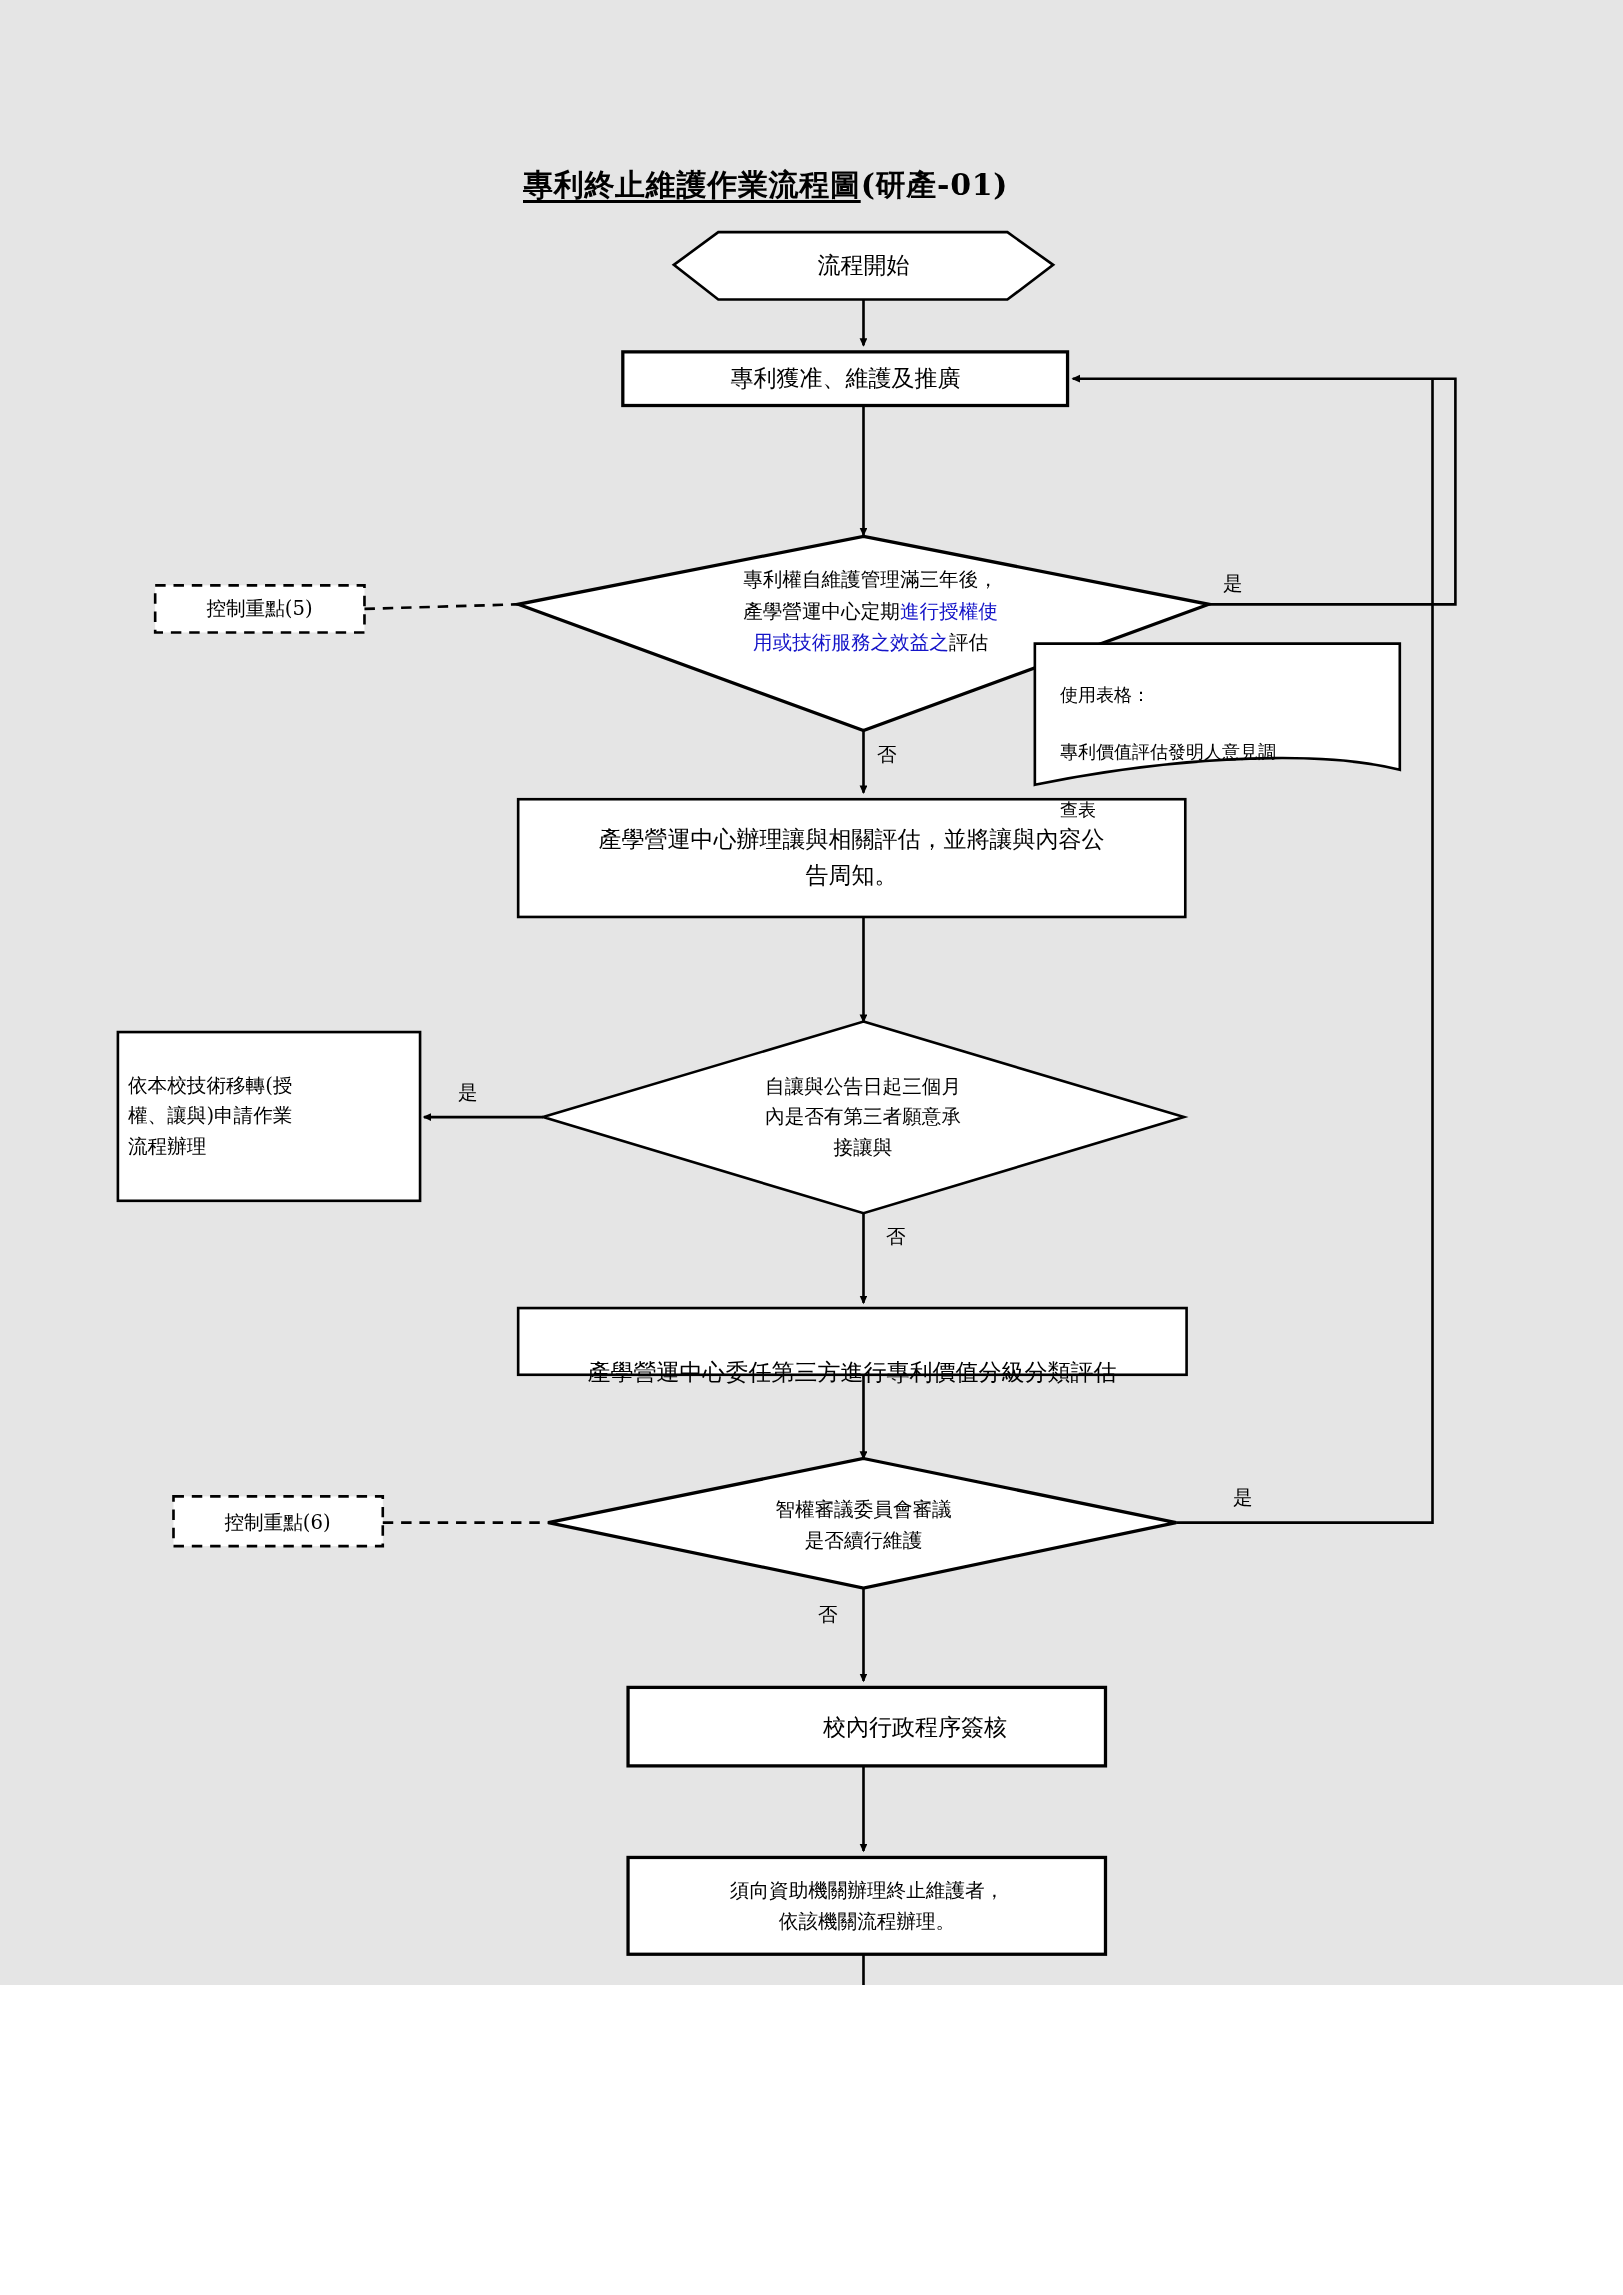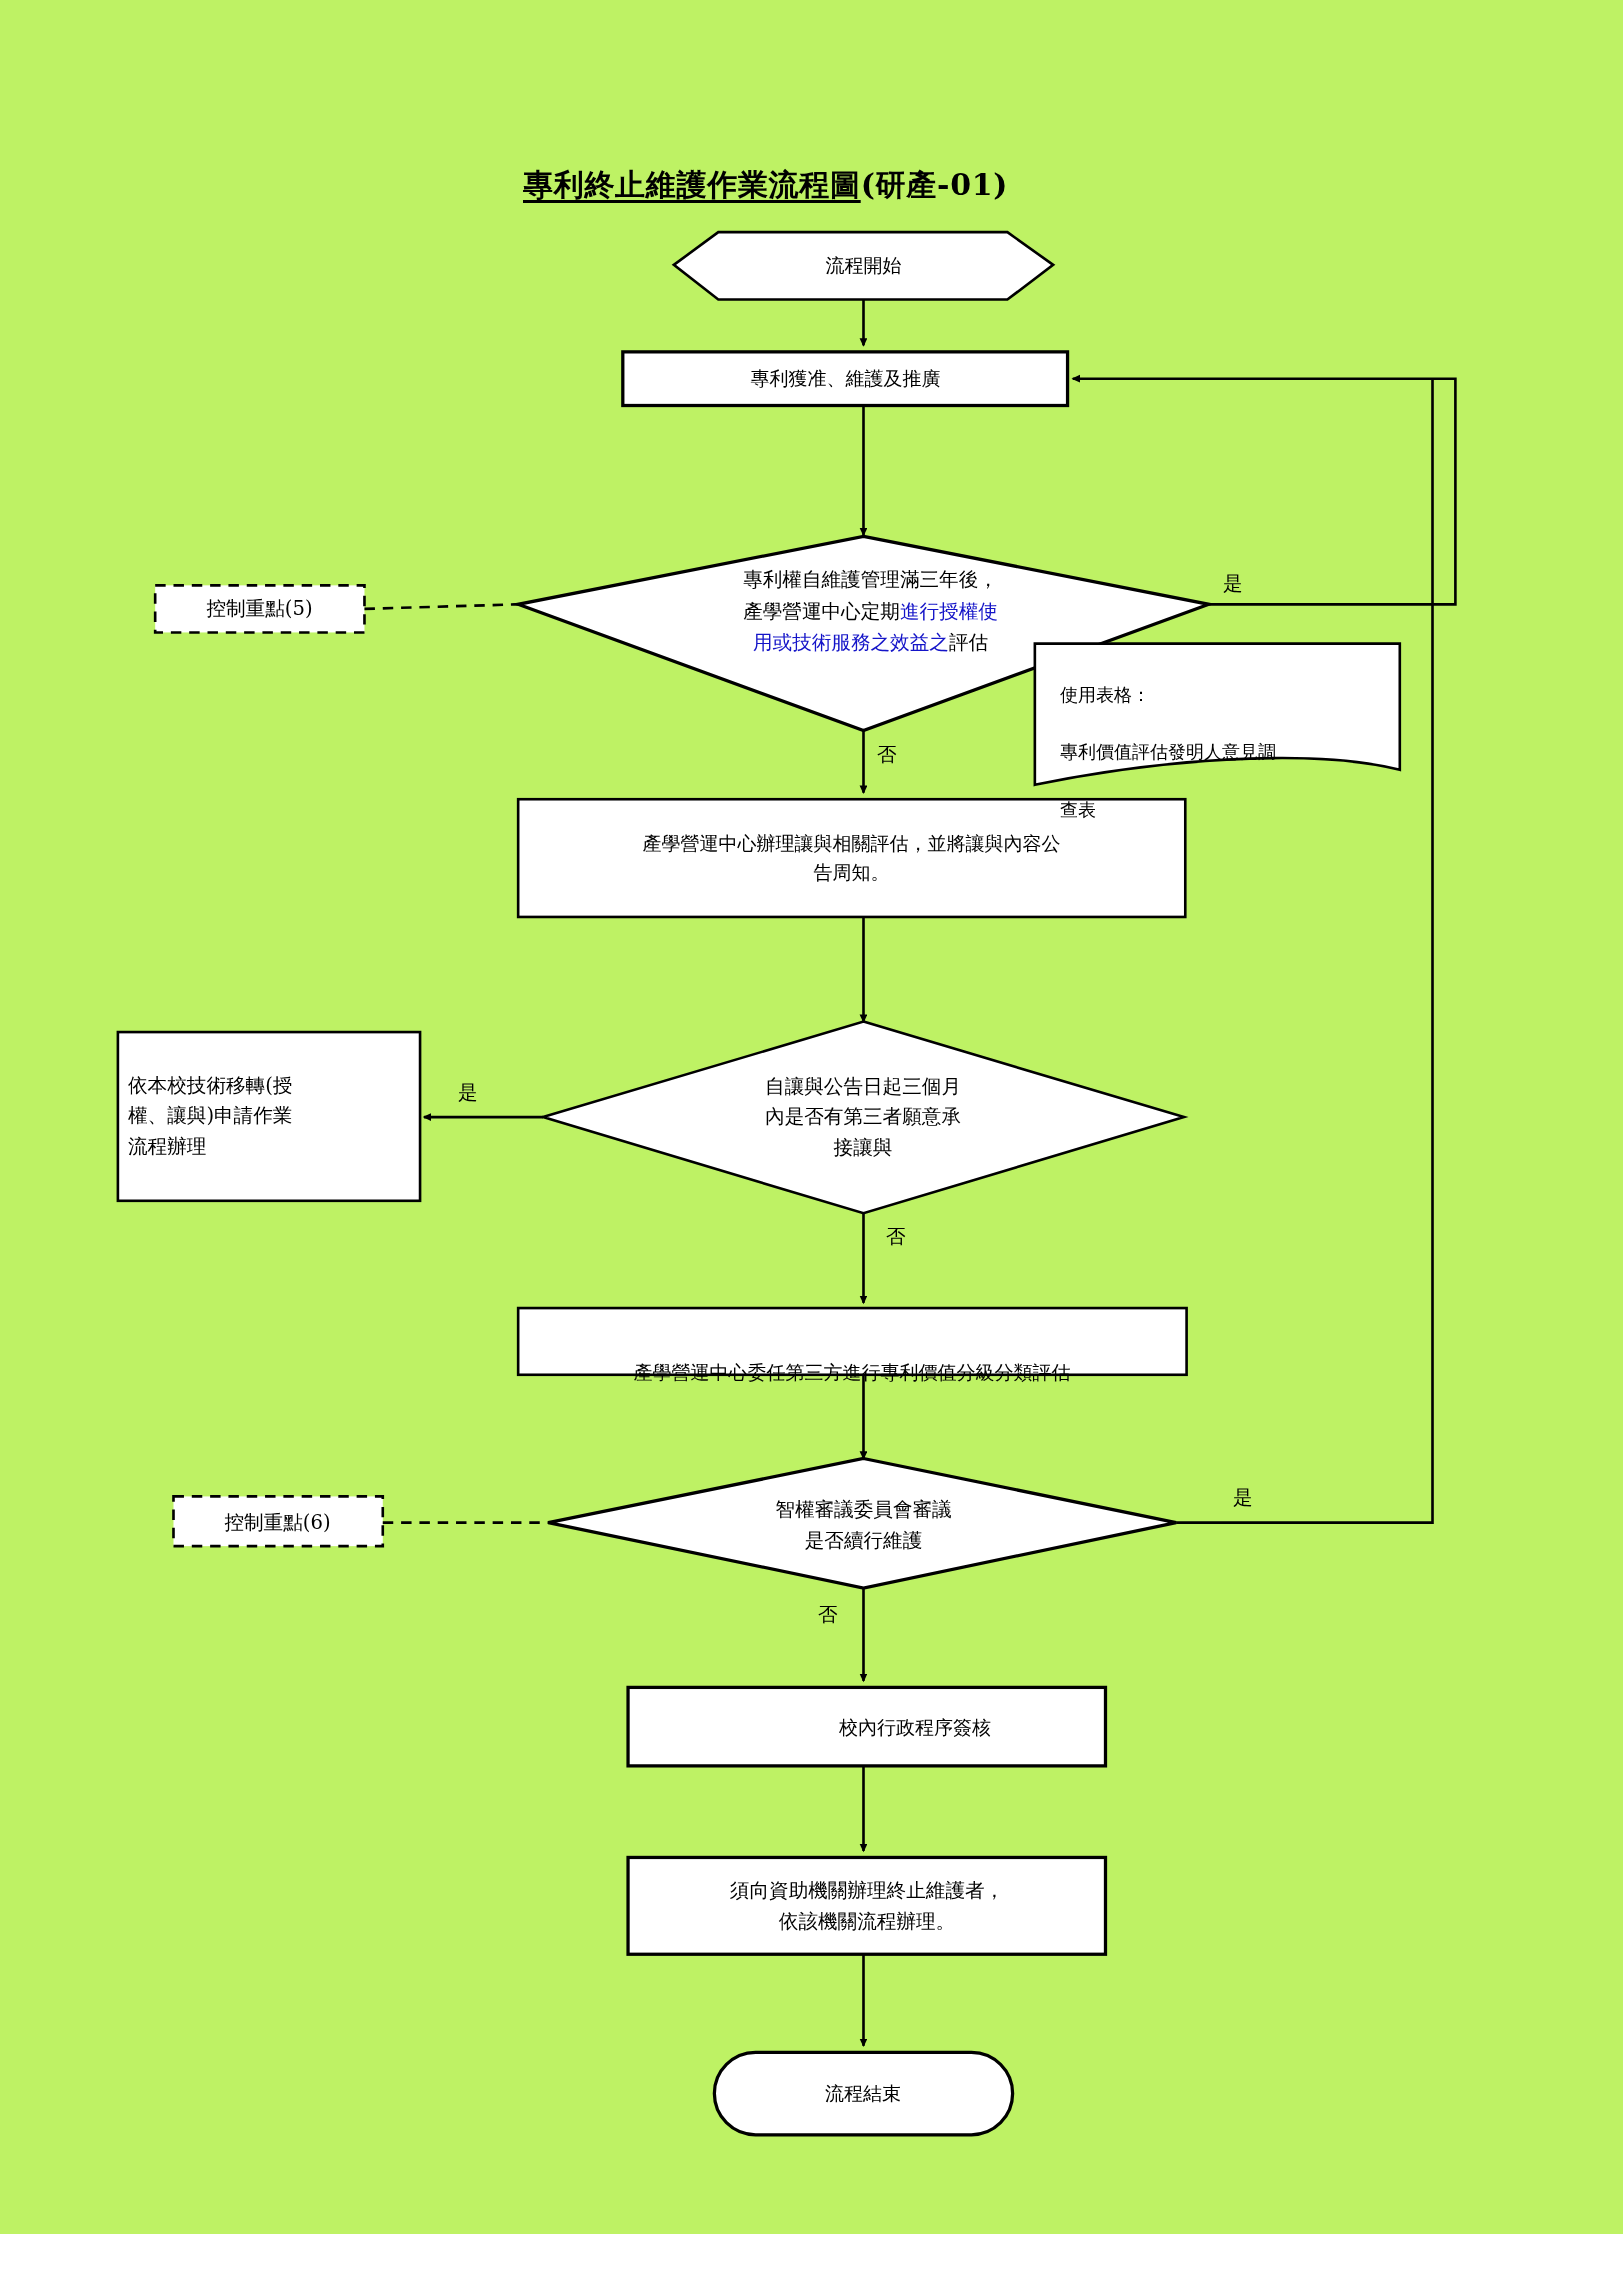--- a/index.html
+++ b/index.html
@@ -6,22 +6,22 @@
     margin: 0;
     padding: 0;
     background: #ffffff;
   }
   body {
     font-family: "DejaVu Serif", "Liberation Serif", serif;
   }
   #page {
     position: relative;
     width: 1623px;
-    height: 2234px;
-    background: #bef264;
+    height: 1985px;
+    background: #e5e5e5;
     overflow: hidden;
   }
   #flow-svg {
     position: absolute;
     left: 0;
     top: 0;
     width: 1623px;
     height: 2295px;
   }
   .node-text {
@@ -66,21 +66,21 @@
   .doc-text {
     position: absolute;
     font-size: 18px;
     color: #000000;
     line-height: 1.6;
     text-align: left;
     white-space: pre-line;
     font-family: "DejaVu Serif", "Liberation Serif", serif;
   }
   .f30 { font-size: 19.6px; }
-  .f32 { font-size: 19px; }
+  .f32 { font-size: 23px; }
   .blue-run { color: #1414c8; }
 </style>
 </head>
 <body>
 
 <div id="page">
 
   <div class="title" style="left:523px; top:165px;"><span class="underlined">專利終止維護作業流程圖</span><span>(研產-01)</span></div>
 
   <svg id="flow-svg" viewBox="0 0 2481 3509">

